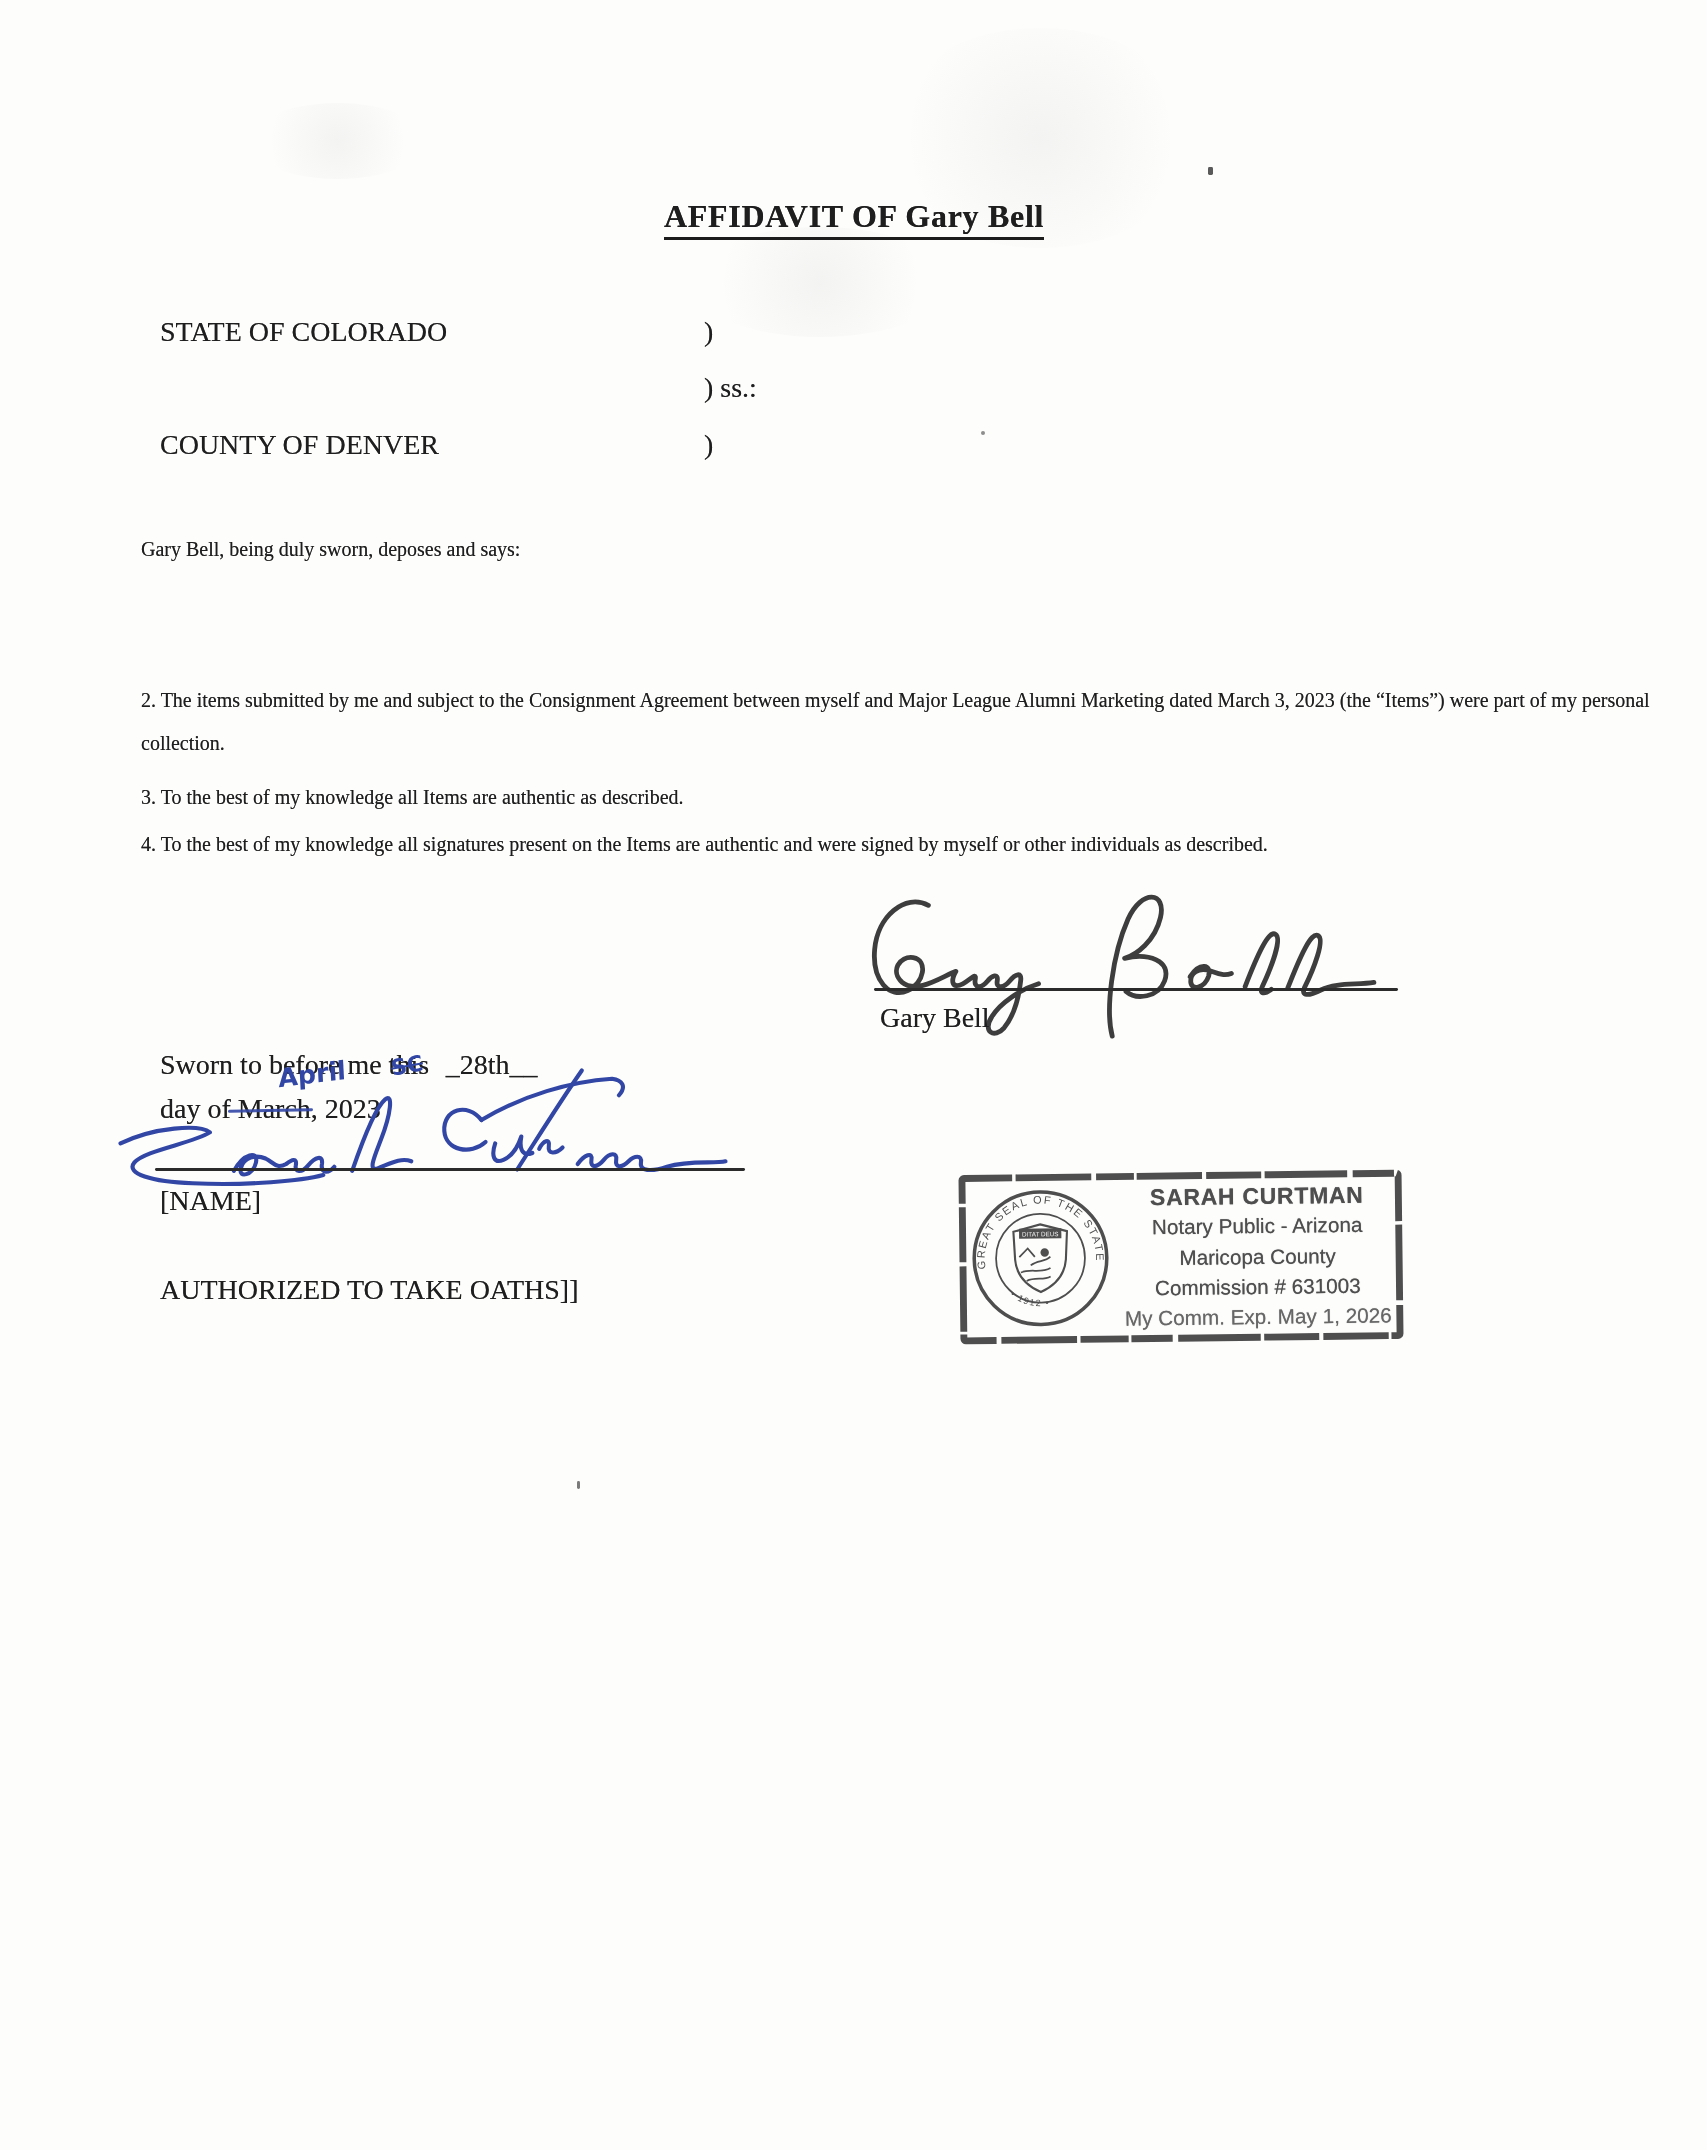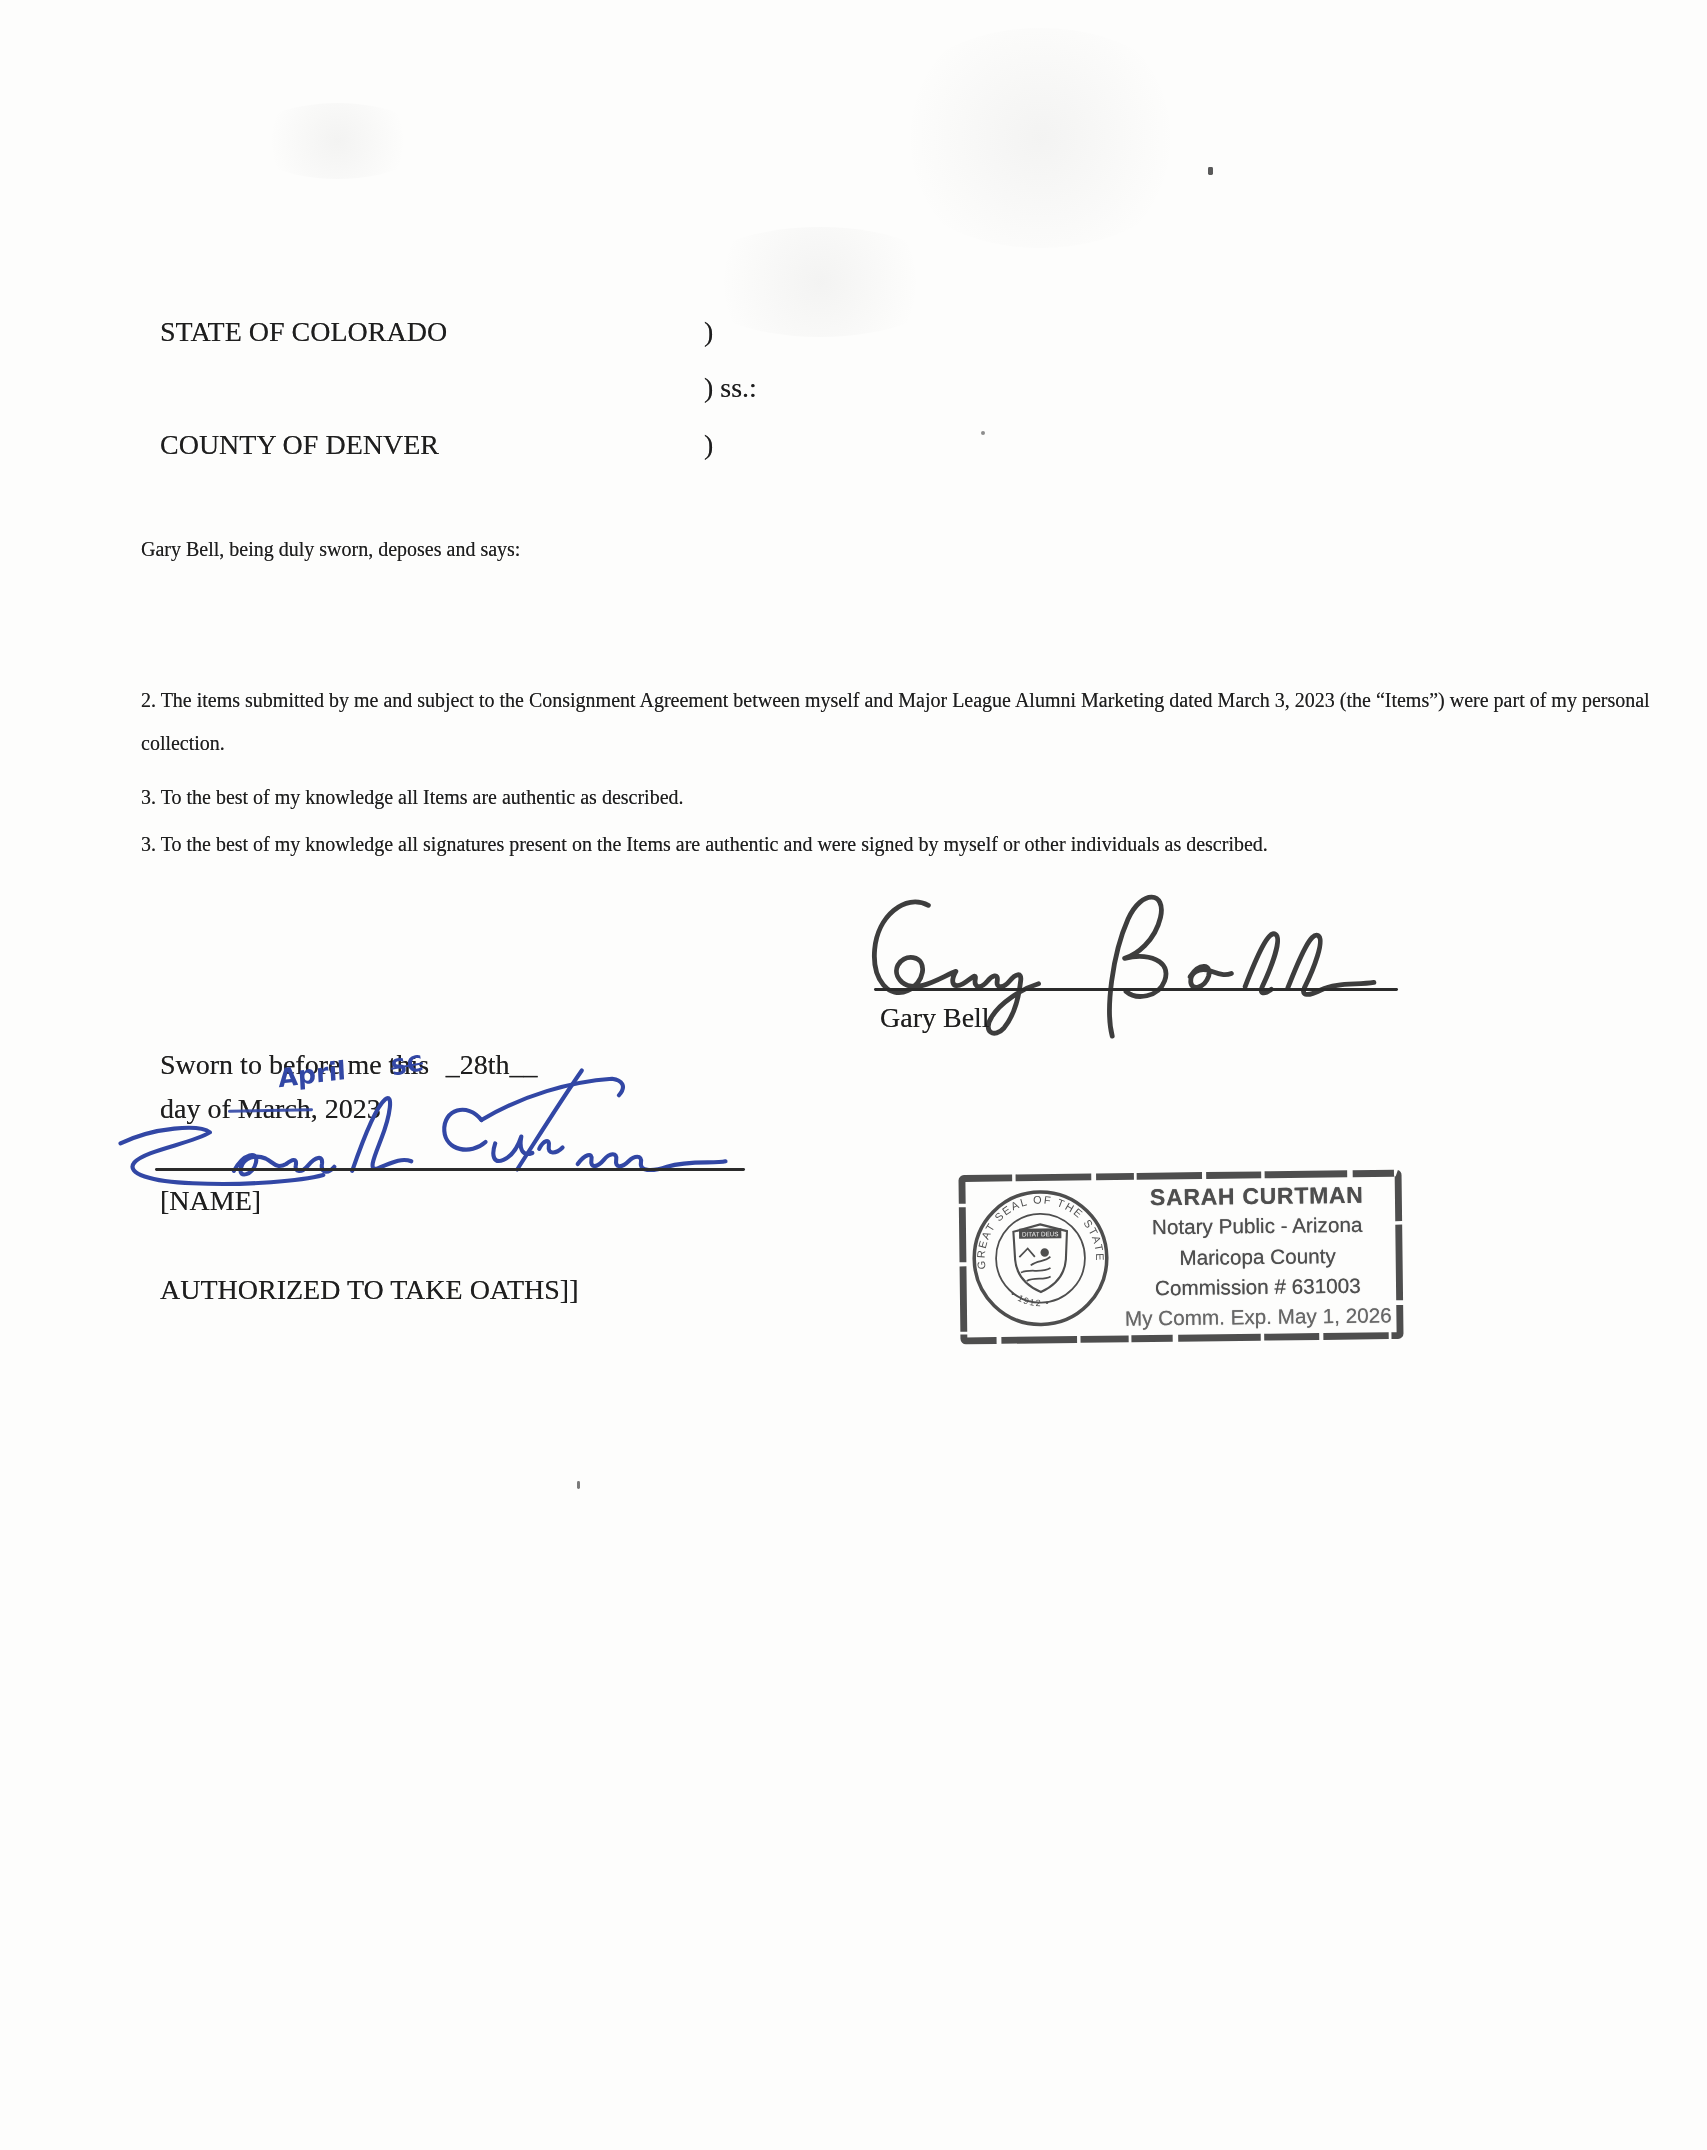--- a/index.html
+++ b/index.html
@@ -66,35 +66,38 @@
 </style>
 </head>
 <body>
 
 <div class="page">
 
   <div class="smudge abs" style="left:882px;top:27.6px;width:317px;height:220px;"></div>
   <div class="smudge abs" style="left:248px;top:103px;width:179px;height:76px;"></div>
   <div class="smudge abs" style="left:689px;top:227px;width:262px;height:110px;"></div>
 
+  <h1 class="title">
+    <span>AFFIDAVIT OF Gary Bell</span>
+  </h1>
 
   <div class="speck" style="left:1208px;top:167px;width:4.8px;height:8.3px;border-radius:1.4px;"></div>
   <div class="speck" style="left:981px;top:431px;width:4.1px;height:4.1px;border-radius:50%;background:#8d8d8d;"></div>
   <div class="speck" style="left:577px;top:1481px;width:2.8px;height:7.6px;border-radius:1.4px;background:#7a7a7a;"></div>
 
   <span class="abs txt" style="left:160px;top:310px;">STATE OF COLORADO</span>
   <span class="abs txt" style="left:704px;top:310px;">)</span>
   <span class="abs txt" style="left:704px;top:366px;">) ss.:</span>
   <span class="abs txt" style="left:160px;top:423px;">COUNTY OF DENVER</span>
   <span class="abs txt" style="left:704px;top:423px;">)</span>
 
   <p class="para" style="top:528px;">Gary Bell, being duly sworn, deposes and says:</p>
   <p class="para" style="top:679px;">2. The items submitted by me and subject to the Consignment Agreement between myself and Major League Alumni Marketing dated March 3, 2023 (the “Items”) were part of my personal collection.</p>
   <p class="para" style="top:776px;">3. To the best of my knowledge all Items are authentic as described.</p>
-  <p class="para" style="top:823px;">3. To the best of my knowledge all signatures present on the Items are authentic and were signed by myself or other individuals as described.</p>
+  <p class="para" style="top:823px;">4. To the best of my knowledge all signatures present on the Items are authentic and were signed by myself or other individuals as described.</p>
 
   <svg class="abs" style="left:847px;top:886px;overflow:visible;" width="558" height="157" viewBox="0 0 810 228" fill="none" stroke="#3d3d3d" stroke-width="7" stroke-linecap="round" stroke-linejoin="round">
     <path d="M118,28 C84,10 44,44 40,92 C36,138 62,164 88,152 C112,141 118,108 96,104 C76,101 62,124 80,140 C102,158 140,130 158,124 C150,138 152,150 168,142 C180,136 188,124 186,136 C184,148 194,150 204,138 C210,130 220,126 218,138 C216,148 226,150 236,138 C244,128 254,124 252,138 C250,156 244,186 228,206 C214,222 196,212 210,190 C222,170 252,150 278,142"></path>
     <path d="M385,218 C375,180 385,100 408,48 C428,4 464,8 455,46 C447,80 420,100 403,105 C437,97 472,108 461,138 C452,162 420,166 405,153"></path>
     <path d="M498,132 C512,110 530,114 525,131 C519,148 500,153 499,139 C498,126 511,119 523,122 C535,125 545,132 558,127"></path>
     <path d="M578,146 C596,100 612,64 622,70 C632,76 616,118 603,146 C598,157 606,158 616,150"></path>
     <path d="M640,148 C658,102 674,66 684,72 C694,78 678,120 664,148 C659,160 670,160 688,151 C710,140 740,144 765,140"></path>
   </svg>
   <div class="abs sigline" style="left:874px;top:988px;width:524px;"></div>
   <span class="abs txt" style="left:880px;top:996px;">Gary Bell</span>

